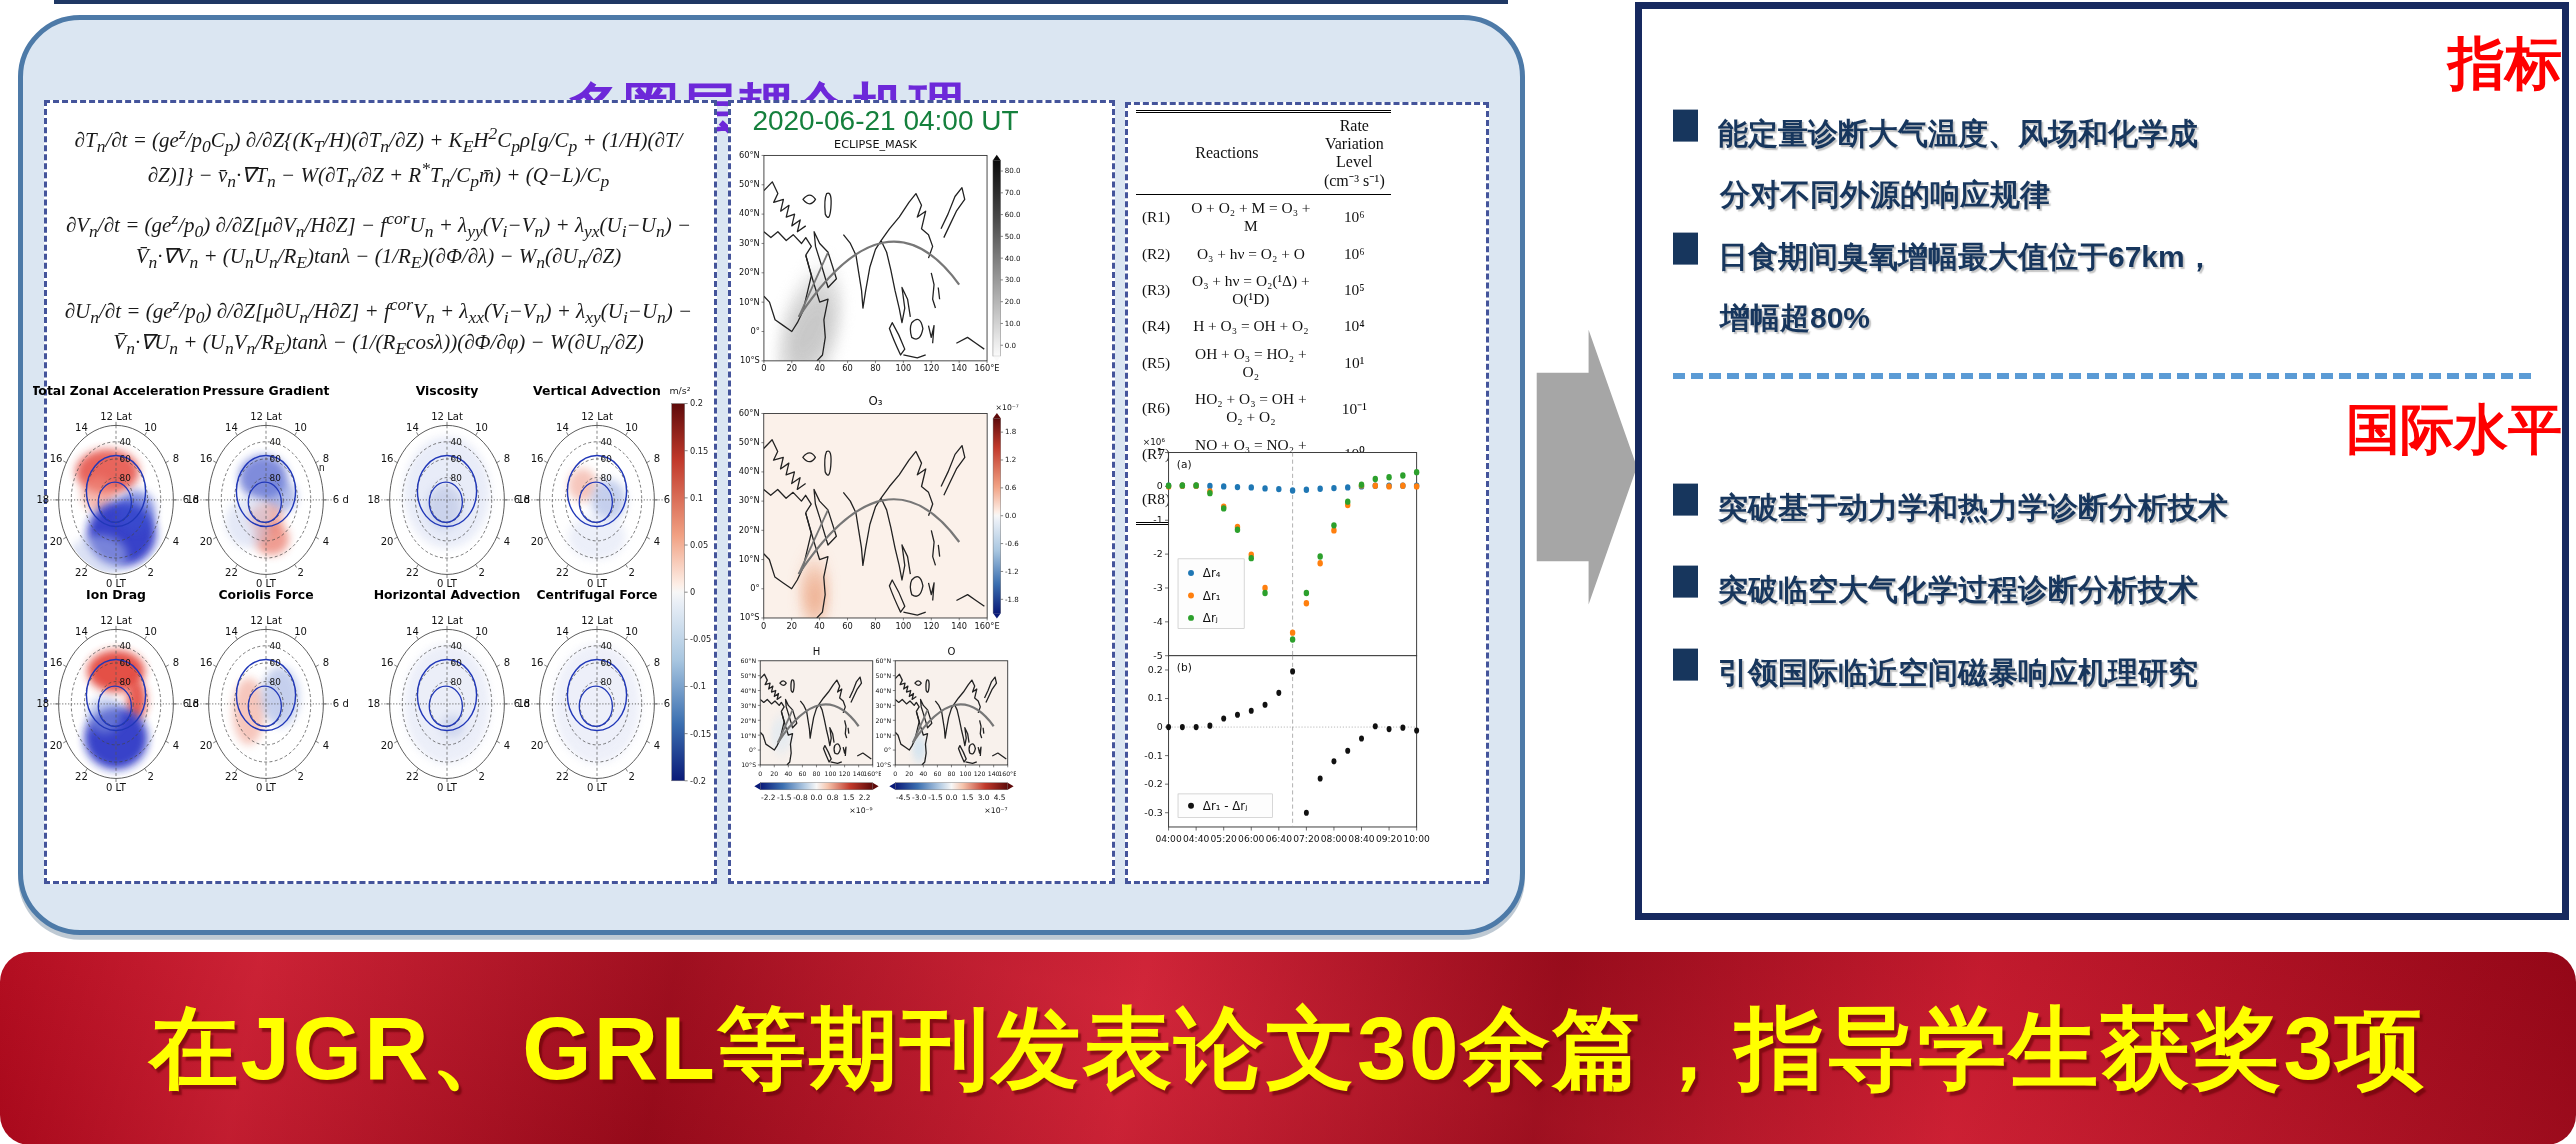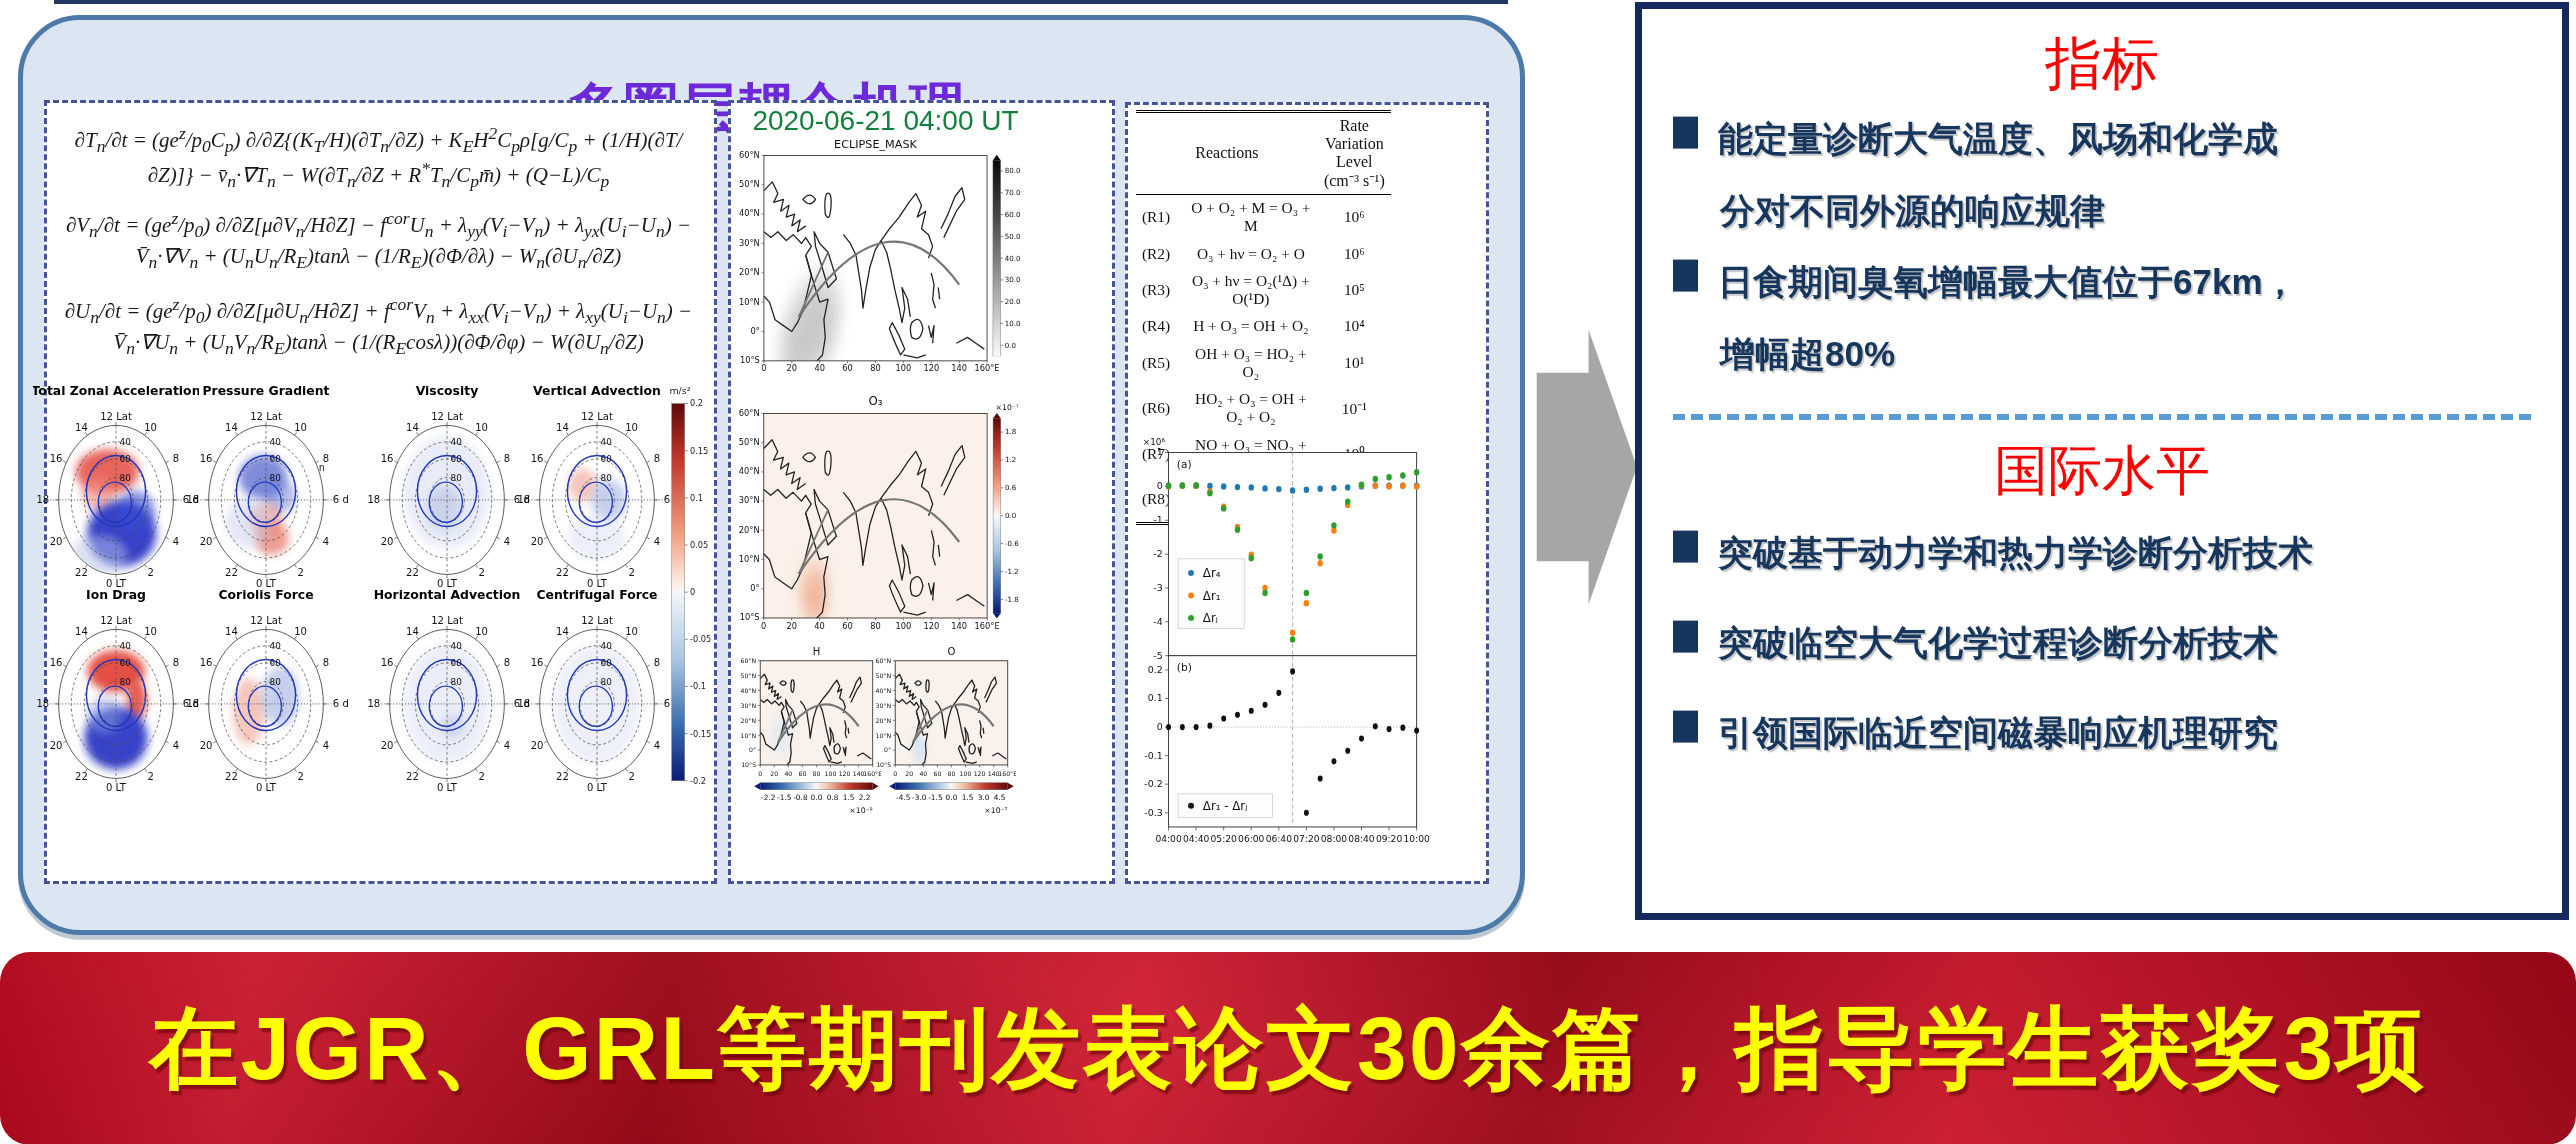--- a/index.html
+++ b/index.html
@@ -26,24 +26,24 @@
     font-family:"Liberation Serif",serif;color:#111;}
   #rx-table th{border-top:3.5px double #000;border-bottom:1.8px solid #000;
     font-size:16px;font-weight:normal;padding:3.5px 1.2px;line-height:1.15;}
   #rx-table td{font-size:15.4px;padding:4.7px 1.2px;text-align:center;}
   #rx-table tr:last-child td{border-bottom:3px double #000;}
   .rx-id{text-align:left !important;width:41px;padding-left:5.9px !important;}
   .rx-rate{width:71px;margin-left:40px;}
   
   #right-panel{left:1635px;top:2.4px;width:920px;height:904px;
     background:#fff;border:7px solid #16295f;}
-  .rp-title{text-align:center;font-weight:normal;color:#fe0000;}
+  .rp-title{text-align:right;font-weight:bold;color:#fe0000;}
   #rp-title1{margin:16.6px 0 0 0;font-size:57px;}
   #rp-title2{margin:15.4px 0 0 0;font-size:54px;}
-  .rp-line{font-size:35px;font-weight:bold;color:#17365d;line-height:2.05;
+  .rp-line{font-size:30px;font-weight:bold;color:#17365d;line-height:2.05;
     padding-left:31px;white-space:nowrap;
     text-shadow:1.8px 1.8px 1.2px rgba(60,60,60,.30);}
   .rp-line.cont{padding-left:78px;}
   .rp-line.tight{line-height:1.52;margin-bottom:37px;}
   .sq{display:inline-block;width:25px;height:32px;background:#17365d;
     margin-right:20px;transform:translateY(-2.4px);}
   #rp-divider{border-top:6.5px dashed #5b9bd5;margin:23.6px 31px 0 31px;}
   
   #banner{left:0;top:952px;width:2576px;height:193px;
     background:

